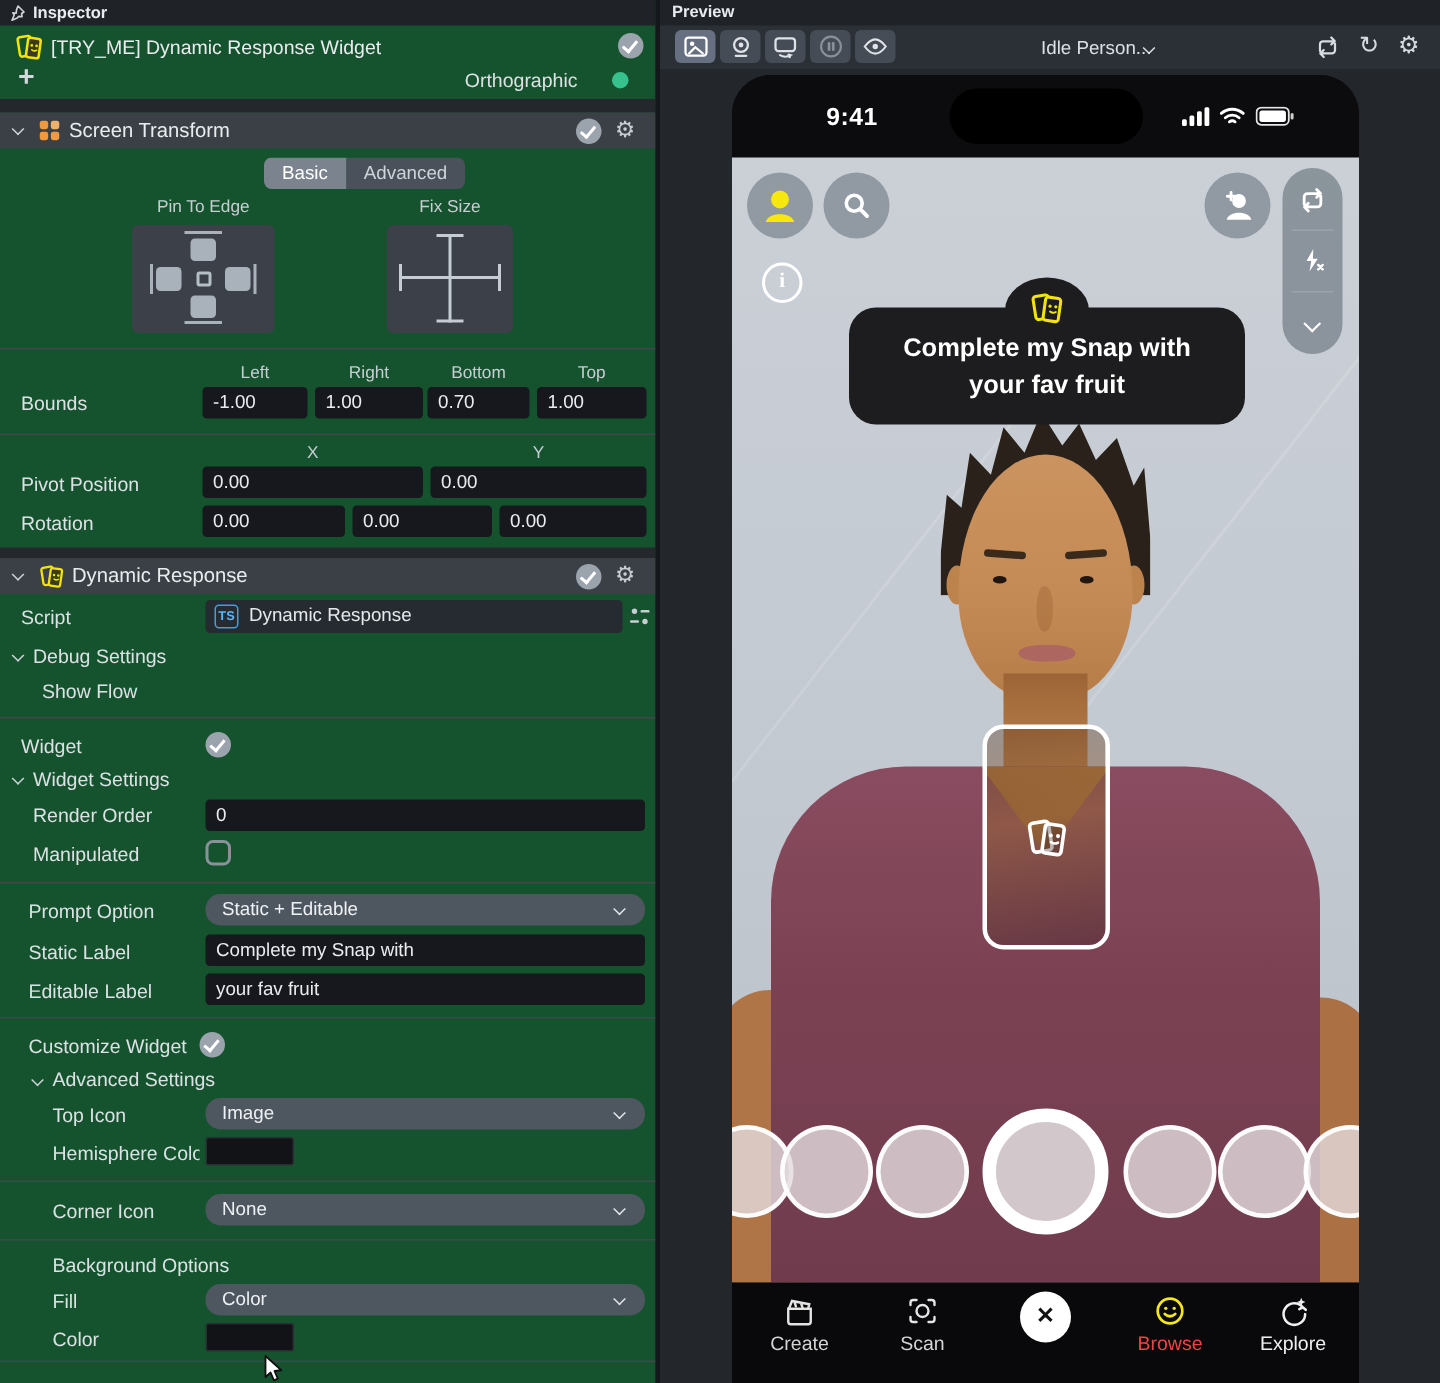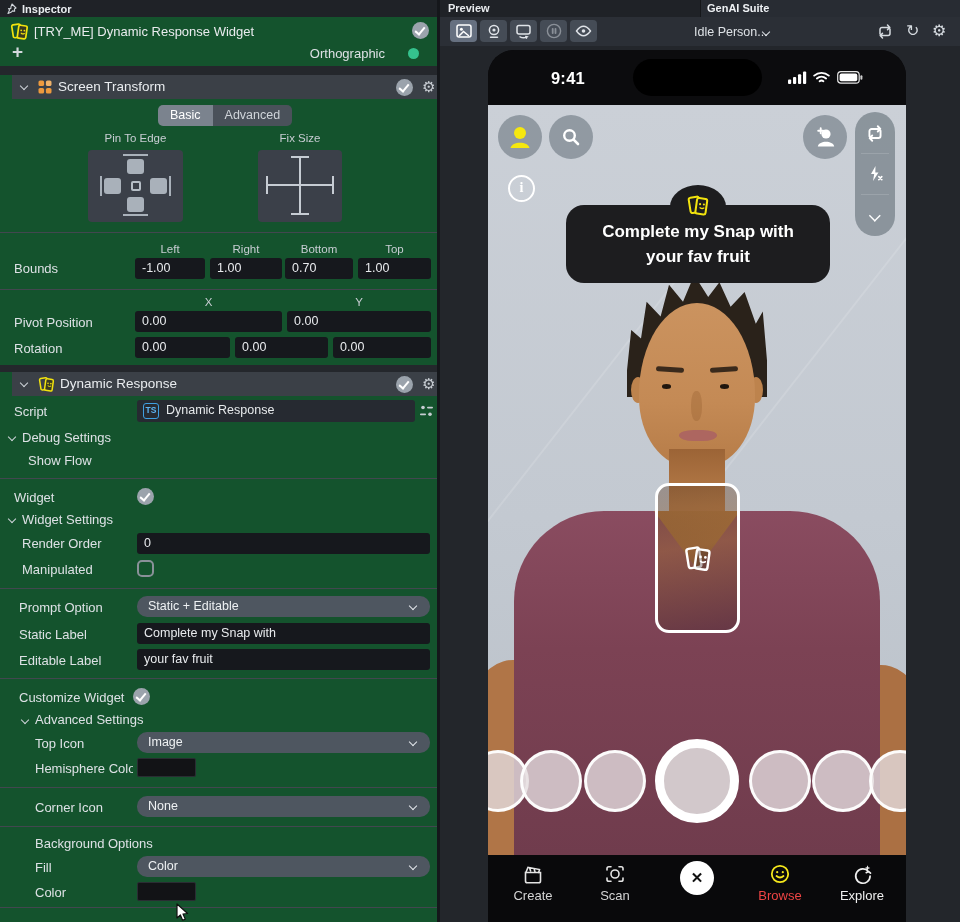--- a/index.html
+++ b/index.html
@@ -24,25 +24,25 @@
   .gapband { position:absolute; left:0; width:437px; background:#24272c; }
 
   .chev { display:inline-block; width:9px; height:9px; position:relative; color:#cfd4da; }
   .chev::before { content:""; position:absolute; left:1px; top:1px; width:5px; height:5px; border-right:1.7px solid currentColor; border-bottom:1.7px solid currentColor; transform:rotate(45deg); }
 
   .cb { position:absolute; width:17px; height:17px; border-radius:50%; background:#9ba3ac; }
   .cb::after { content:""; position:absolute; left:5.2px; top:2.8px; width:4px; height:8px; border-right:2px solid #fff; border-bottom:2px solid #fff; transform:rotate(40deg); }
   .cb.empty { background:transparent; border:2px solid #8a9199; border-radius:5px; }
   .cb.empty::after { display:none; }
 
-  .sech { position:absolute; left:12px; width:517px; height:24px; background:#3b4047;text-align:center; }
+  .sech { position:absolute; left:0; width:517px; height:24px; background:#3b4047;text-align:center; }
   .sech .title { position:absolute; font-size:13.5px; color:#e9ecef; top:4px; }
   .gearglyph { position:absolute; font-size:15px; color:#c8cdd3; line-height:16px; }
 
-  .seg { position:absolute; left:158px; top:105px; height:21px; display:flex; border-radius:5px; overflow:hidden; }
+  .seg { position:absolute; left:176px; top:105px; height:21px; display:flex; border-radius:5px; overflow:hidden; }
   .seg .s { font-size:12.5px; line-height:21px; padding:0 12px; }
   .seg .s.on  { background:#7b838e; color:#ffffff; }
   .seg .s.off { background:#4a515a; color:#cfd4d9; }
 
   .pinbox { position:absolute; background:#3b4049; border-radius:4px; }
   .pinbox .sq { position:absolute; background:#a9b1ba; border-radius:3px; }
   .pinbox .tick { position:absolute; background:#a9b1ba; }
   .pinbox .ctr { position:absolute; border:2px solid #b6bec6; border-radius:2px; background:transparent; }
   .fixbox .ln { position:absolute; background:#c6ccd3; }
 
@@ -286,23 +286,20 @@
     <div class="swatch" style="left:137px;top:882px"></div>
 
     <div class="divider" style="top:907px"></div>
   </section>
 
   <div id="vsep"></div>
 
   <section id="preview">
     <div class="pv-head">
       <span class="t">Preview</span>
-      <div class="genai-tab">
-        <span class="t">GenAI Suite</span>
-      </div>
     </div>
 
     <div class="pv-toolbar">
       <div class="tbtn on" style="left:10px">
         <svg width="16" height="14" viewBox="0 0 16 14">
             <rect x="1" y="1" width="14" height="12" rx="2" fill="none" stroke="#fff" stroke-width="1.5"></rect>
             <circle cx="5.4" cy="5.2" r="1.5" fill="#fff"></circle>
             <path d="M3 12l4.5-4.5L13 12" fill="none" stroke="#fff" stroke-width="1.5"></path>
           </svg>
       </div>

